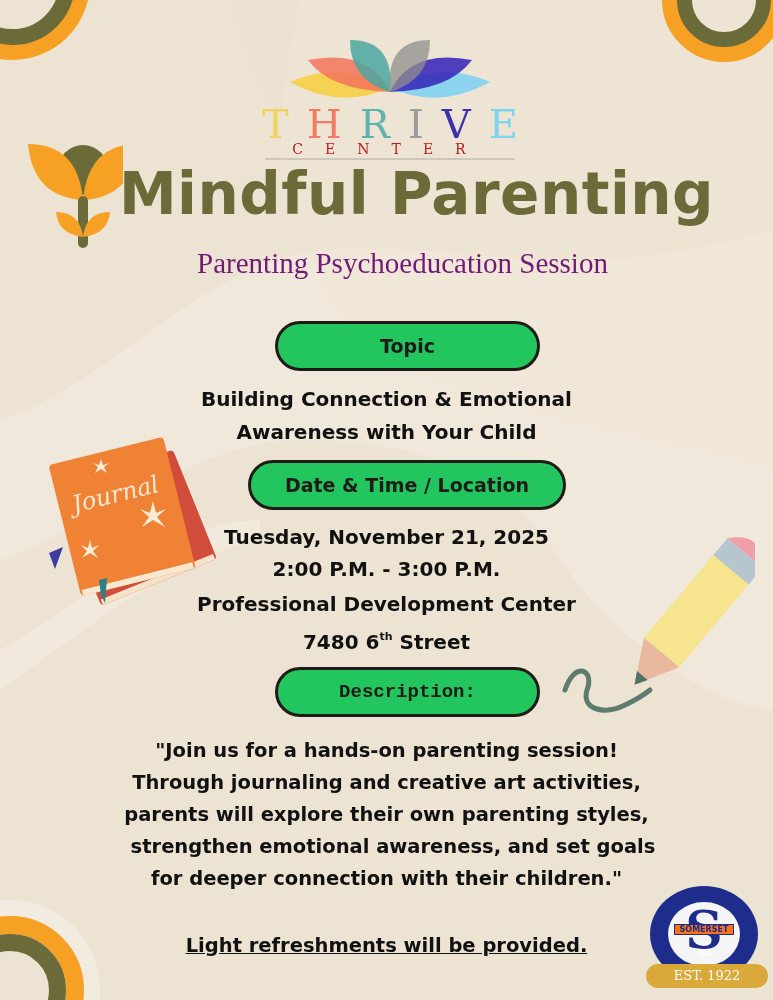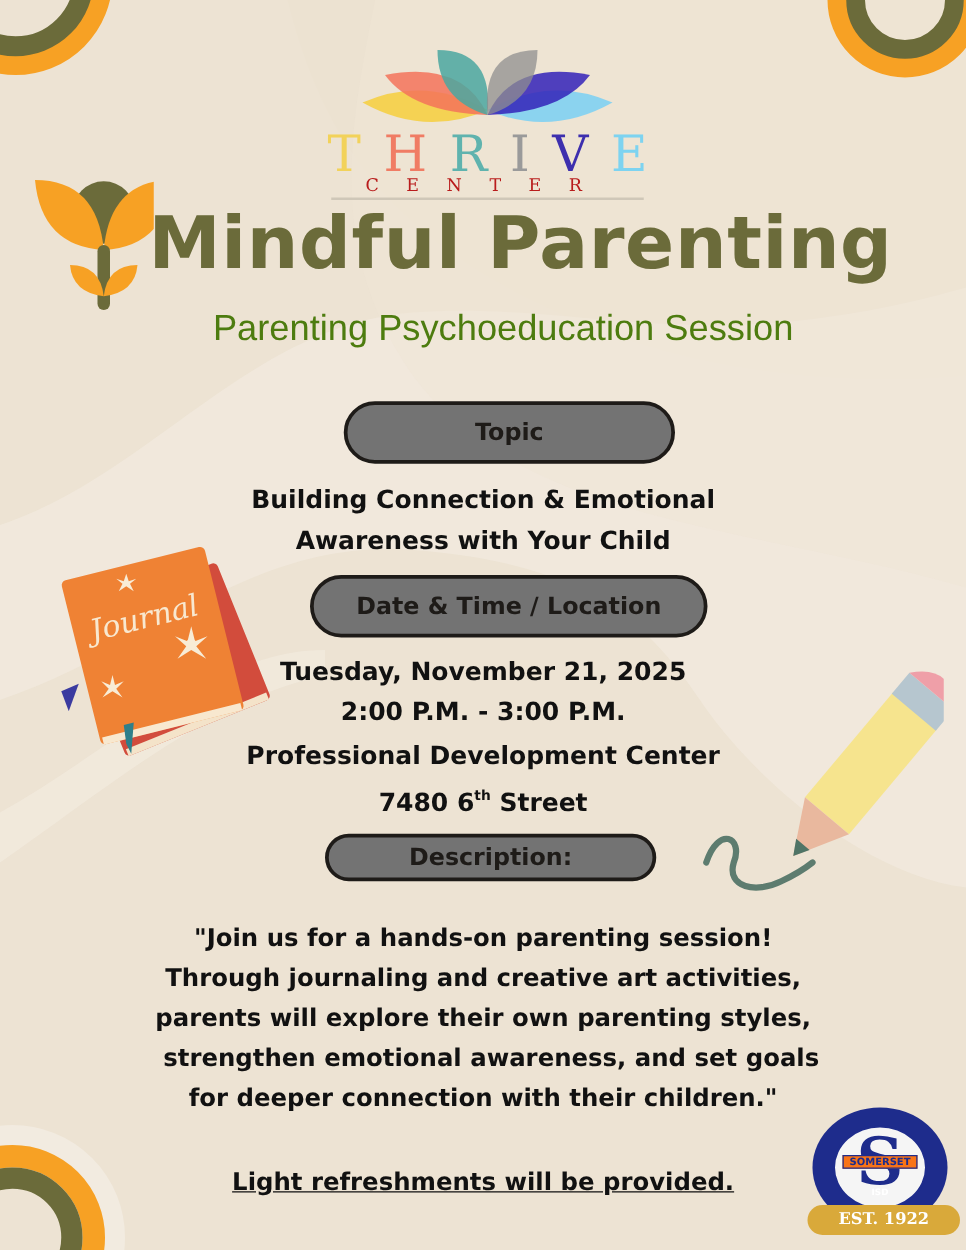--- a/index.html
+++ b/index.html
@@ -17,26 +17,26 @@
   .center-text { position: absolute; left: 0; width: 773px; text-align: center; }
 
   .ring { position: absolute; border-radius: 50%; }
 
   .title {
     top: 160px; font-size: 58px; font-weight: bold; color: #6b6b3a;
     letter-spacing: 0.5px; font-family: "DejaVu Sans", sans-serif;
     padding-left: 60px;
   }
   .subtitle {
-    top: 247px; font-size: 29px; color: #4d7c0f;
-    font-family: Liberation Sans, sans-serif; padding-left: 32px;
+    top: 247px; font-size: 29px; color: #701a75;
+    font-family: Liberation Serif, serif; padding-left: 32px;
   }
   .pill {
     position: absolute;
-    background: #737373;
+    background: #22c55e;
     border: 3px solid #1e1b18;
     border-radius: 30px;
     display: flex; align-items: center; justify-content: center;
     font-weight: bold; font-size: 19px; color: #1e1b18;
     font-family: "DejaVu Sans", sans-serif;
   }
   .body-line {
     font-weight: bold; font-size: 20px; line-height: 31px; color: #111;
     font-family: "DejaVu Sans", sans-serif;
   }
@@ -103,21 +103,21 @@
 <div class="center-text body-line" style="top:417px;">Awareness with Your Child</div>
 
 <div class="pill" style="left:248px;top:460px;width:318px;height:50px;">Date &amp; Time / Location</div>
 <div class="center-text body-line" style="top:522px;">Tuesday, November 21, 2025</div>
 <div class="center-text body-line" style="top:554px;">2:00 P.M. - 3:00 P.M.</div>
 <div class="center-text body-line" style="top:589px;">Professional Development Center</div>
 <div class="center-text body-line" style="top:621px;">
   <span>7480 6</span><sup>th</sup><span> Street</span>
 </div>
 
-<div class="pill" style="left:260px;top:667px;width:265px;height:38px;">Description:</div>
+<div class="pill" style="left:275px;top:667px;width:265px;height:50px;font-family:Liberation Mono, monospace;">Description:</div>
 <div class="center-text desc-line" style="top:735px;">"Join us for a hands-on parenting session!</div>
 <div class="center-text desc-line" style="top:767px;">Through journaling and creative art activities,</div>
 <div class="center-text desc-line" style="top:799px;">parents will explore their own parenting styles,</div>
 <div class="center-text desc-line" style="top:831px;padding-left:13px;">strengthen emotional awareness, and set goals</div>
 <div class="center-text desc-line" style="top:863px;">for deeper connection with their children."</div>
 <div class="center-text desc-line" style="top:930px;text-decoration:underline;">Light refreshments will be provided.</div>
 
 <svg class="abs" width="190" height="175" viewBox="0 0 190 175" style="left:35px;top:435px;">
   <g transform="rotate(-22 95 90)">
     <rect x="38" y="36" width="125" height="118" rx="4" fill="#d24c3c"></rect>
@@ -148,14 +148,14 @@
     <path d="M 126 160 L 140 160 L 133 172 Z" fill="#4f7466"></path>
   </g>
 </svg>
 
 <div class="abs" style="left:646px;top:886px;width:122px;height:110px;">
   <div style="position:absolute;left:4px;top:0;width:108px;height:96px;border-radius:50%;background:#1e2c8c;"></div>
   <div style="position:absolute;left:20px;top:14px;width:76px;height:68px;border-radius:50%;background:#f5f5f5;border:2px solid #1e2c8c;"></div>
   <div style="position:absolute;left:0;width:116px;top:14px;text-align:center;font-family:'DejaVu Serif',serif;font-weight:bold;font-size:52px;line-height:60px;color:#1e2c8c;">S</div>
   <div style="position:absolute;left:28px;top:38px;width:60px;text-align:center;background:#f97316;border:1px solid #1e2c8c;font-size:8px;font-weight:bold;color:#1e2c8c;">SOMERSET</div>
   <div style="position:absolute;left:48px;top:64px;width:20px;text-align:center;font-size:7px;font-weight:bold;color:#fff;">ISD</div>
-  <div style="position:absolute;left:0;top:78px;width:122px;height:24px;background:#d9a93a;border-radius:12px;text-align:center;font-family:'DejaVu Serif',serif;font-size:13px;line-height:24px;color:#fff;font-weight:bold;">EST. 1922</div>
+  <div style="position:absolute;left:0;top:78px;width:122px;height:24px;background:#d9a93a;border-radius:12px;text-align:center;font-family:'DejaVu Serif',serif;font-size:13px;line-height:24px;color:#fff;font-weight:normal;">EST. 1922</div>
 </div>
 
 </body></html>

